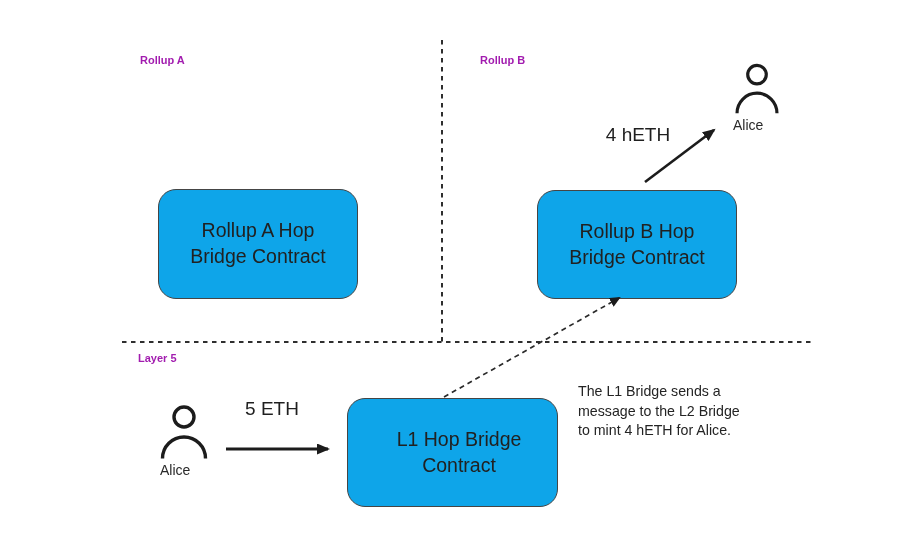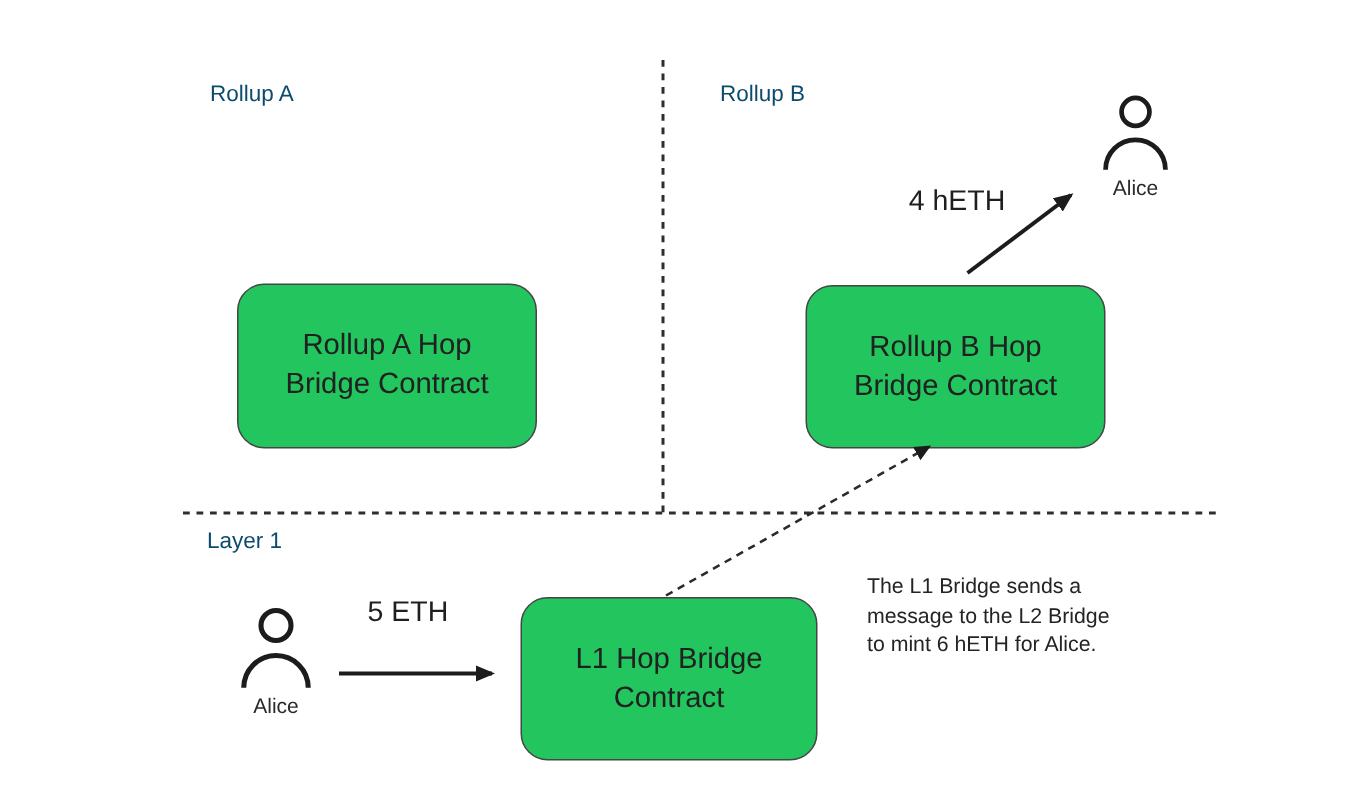--- a/index.html
+++ b/index.html
@@ -11,82 +11,82 @@
   #canvas {
     position: relative;
     width: 913px;
     height: 533px;
     background: #ffffff;
     overflow: hidden;
     color: #1c1c1c;
   }
   .abs { position: absolute; }
   .region-label {
-    font-size: 15px;
-    font-weight: normal;
-    color: #0c4a6e;
+    font-size: 11px;
+    font-weight: bold;
+    color: #a21caf;
     white-space: nowrap;
   }
   .contract-box {
     position: absolute;
     border: 1.6px solid #454545;
     border-radius: 18px;
-    background: #22c55e;
+    background: #0ea5e9;
     display: flex;
     align-items: center;
     justify-content: center;
     text-align: center;
     font-size: 19.5px;
     line-height: 1.33;
     color: #212121;
     white-space: pre-line;
   }
   .amount-label {
     position: absolute;
     font-size: 19px;
     color: #1f1f1f;
     text-align: center;
     white-space: nowrap;
   }
   .actor-name {
     position: absolute;
     font-size: 14px;
     color: #2a2a2a;
-    text-align: center;
+    text-align: left;
   }
   .note-text {
     position: absolute;
     font-size: 14.2px;
     line-height: 1.38;
     color: #242424;
     white-space: pre-line;
   }
   svg { display: block; }
 </style>
 </head>
 <body>
 
 <div id="canvas">
 
   <div class="abs region-label" style="left:140px; top:54px;">Rollup A</div>
   <div class="abs region-label" style="left:480px; top:54px;">Rollup B</div>
-  <div class="abs region-label" style="left:138px; top:352px;">Layer 1</div>
+  <div class="abs region-label" style="left:138px; top:352px;">Layer 5</div>
 
   <svg class="abs" style="left:440px; top:40px;" width="4" height="303">
     <line x1="2" y1="0" x2="2" y2="303" stroke="#2e2e2e" stroke-width="2" stroke-dasharray="4.5 4.5"></line>
   </svg>
   <svg class="abs" style="left:122px; top:340px;" width="690" height="4">
     <line x1="0" y1="2" x2="690" y2="2" stroke="#2e2e2e" stroke-width="2" stroke-dasharray="4.5 4.5"></line>
   </svg>
 
   <div class="contract-box" style="left:158px; top:189px; width:198px; height:108px;">Rollup A Hop
 Bridge Contract</div>
   <div class="contract-box" style="left:523px; top:190px; width:198px; height:107px;margin-left:14px;">Rollup B Hop
 Bridge Contract</div>
-  <div class="contract-box" style="left:347px; top:398px; width:196px; height:107px;">L1 Hop Bridge
+  <div class="contract-box" style="left:347px; top:398px; width:196px; height:107px;padding-left:13px;">L1 Hop Bridge
 Contract</div>
 
   <svg class="abs" style="left:733px; top:63px;" width="48" height="52" viewBox="0 0 48 56">
     <circle cx="24" cy="12.5" r="10" fill="none" stroke="#1c1c1c" stroke-width="3.4"></circle>
     <path d="M 2.5 54 A 21.5 21.5 0 0 1 45.5 54" fill="none" stroke="#1c1c1c" stroke-width="3.4"></path>
   </svg>
   <div class="actor-name" style="left:733px; top:117px; width:48px;">Alice</div>
 
   <svg class="abs" style="left:638px; top:120px;" width="90" height="70">
     <defs>
@@ -118,15 +118,15 @@
     <defs>
       <marker id="ah-dash-1" markerUnits="userSpaceOnUse" markerWidth="12" markerHeight="10" refX="9" refY="5" orient="auto">
         <path d="M0,0 L11,5 L0,10 z" fill="#1c1c1c"></path>
       </marker>
     </defs>
     <line x1="6" y1="107" x2="181" y2="8" stroke="#2a2a2a" stroke-width="1.7" stroke-dasharray="5 4" marker-end="url(#ah-dash-1)"></line>
   </svg>
 
   <div class="note-text" style="left:578px; top:382px; width:230px;">The L1 Bridge sends a
 message to the L2 Bridge
-to mint 6 hETH for Alice.</div>
+to mint 4 hETH for Alice.</div>
 
 </div>
 
 </body></html>

